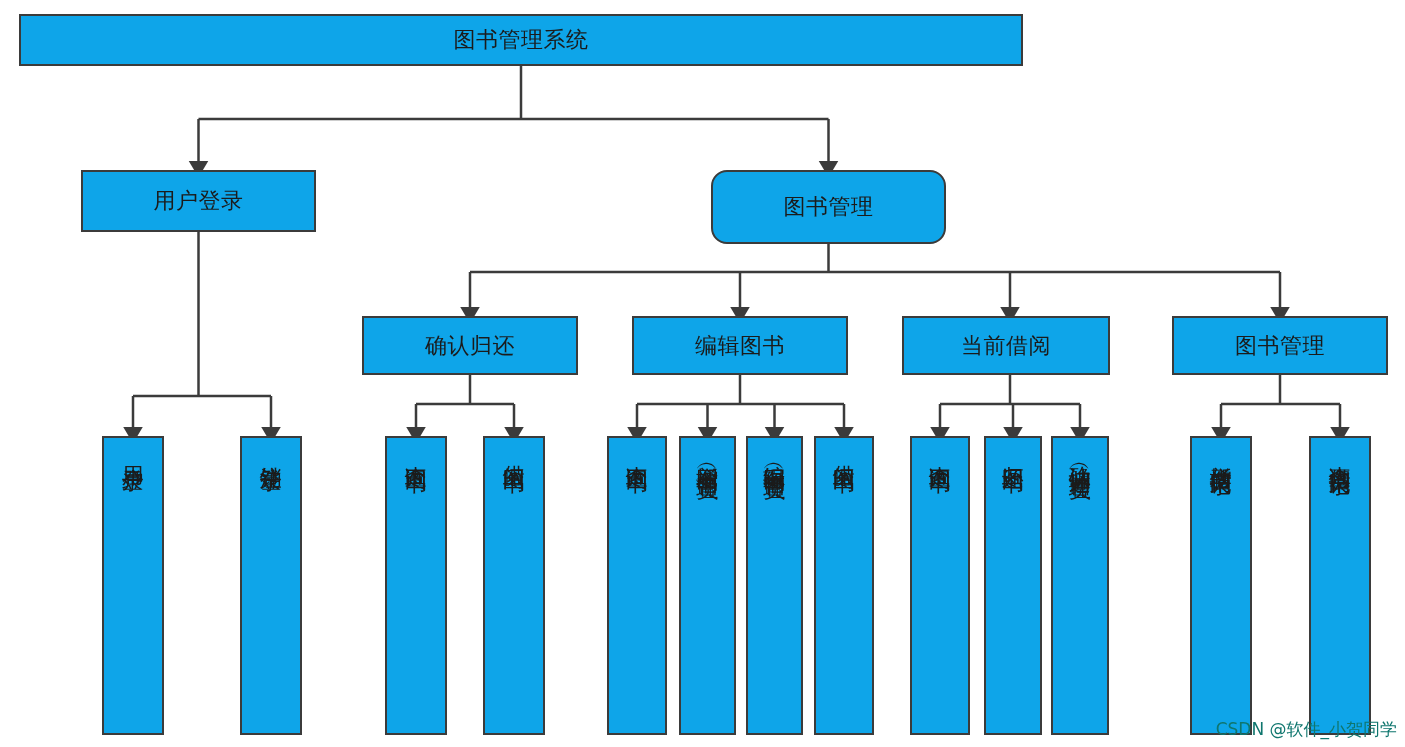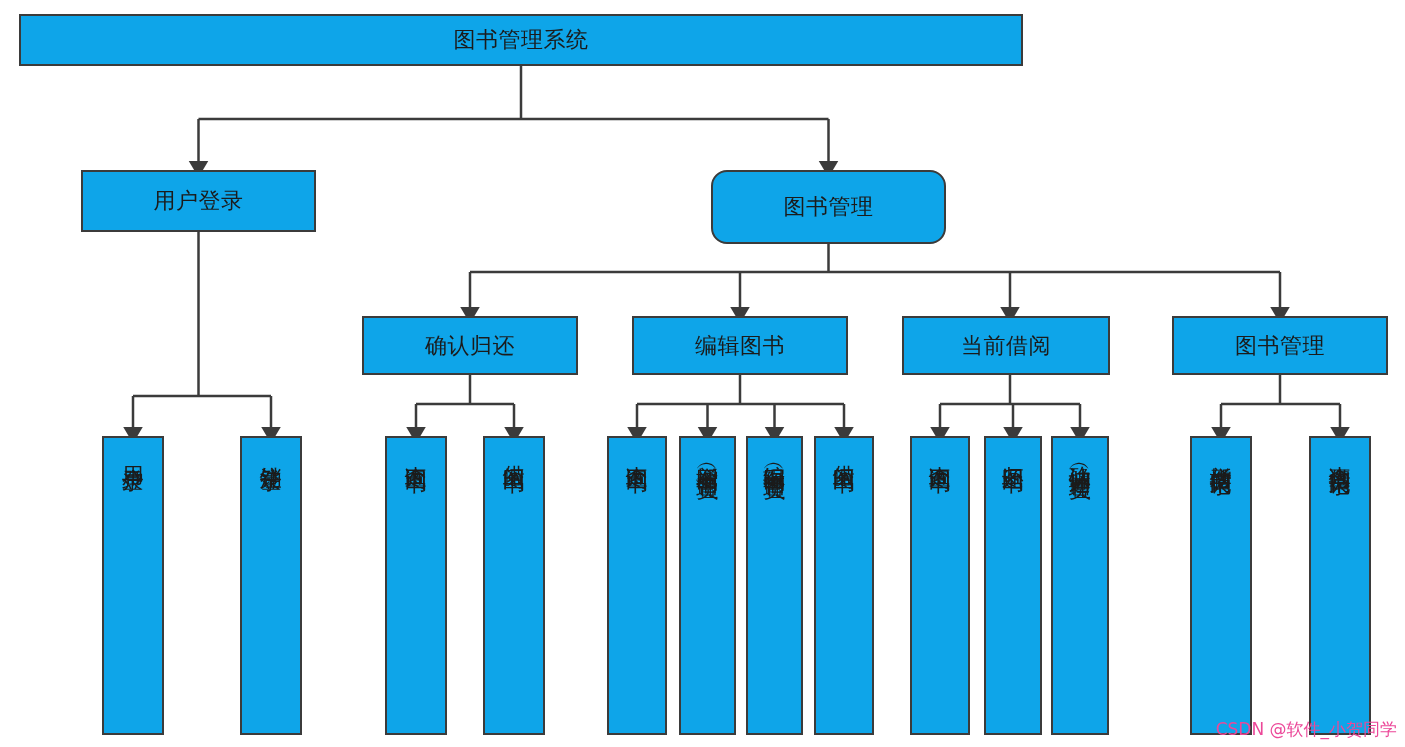--- a/index.html
+++ b/index.html
@@ -55,21 +55,21 @@
     font-size: 22px;
     line-height: 1.06;
     letter-spacing: 2px;
     white-space: nowrap;
   }
   #watermark {
     position: absolute;
     right: 8px;
     bottom: 6px;
     font-size: 17px;
-    color: #ec4899;
+    color: #0f766e;
     z-index: 5;
     white-space: nowrap;
     font-family: "DejaVu Sans", "Liberation Sans", sans-serif;
   }
 </style>
 </head>
 <body>
 
 <div id="diagram-canvas">
   <svg id="edges-layer" viewBox="0 0 1405 747" xmlns="http://www.w3.org/2000/svg">

